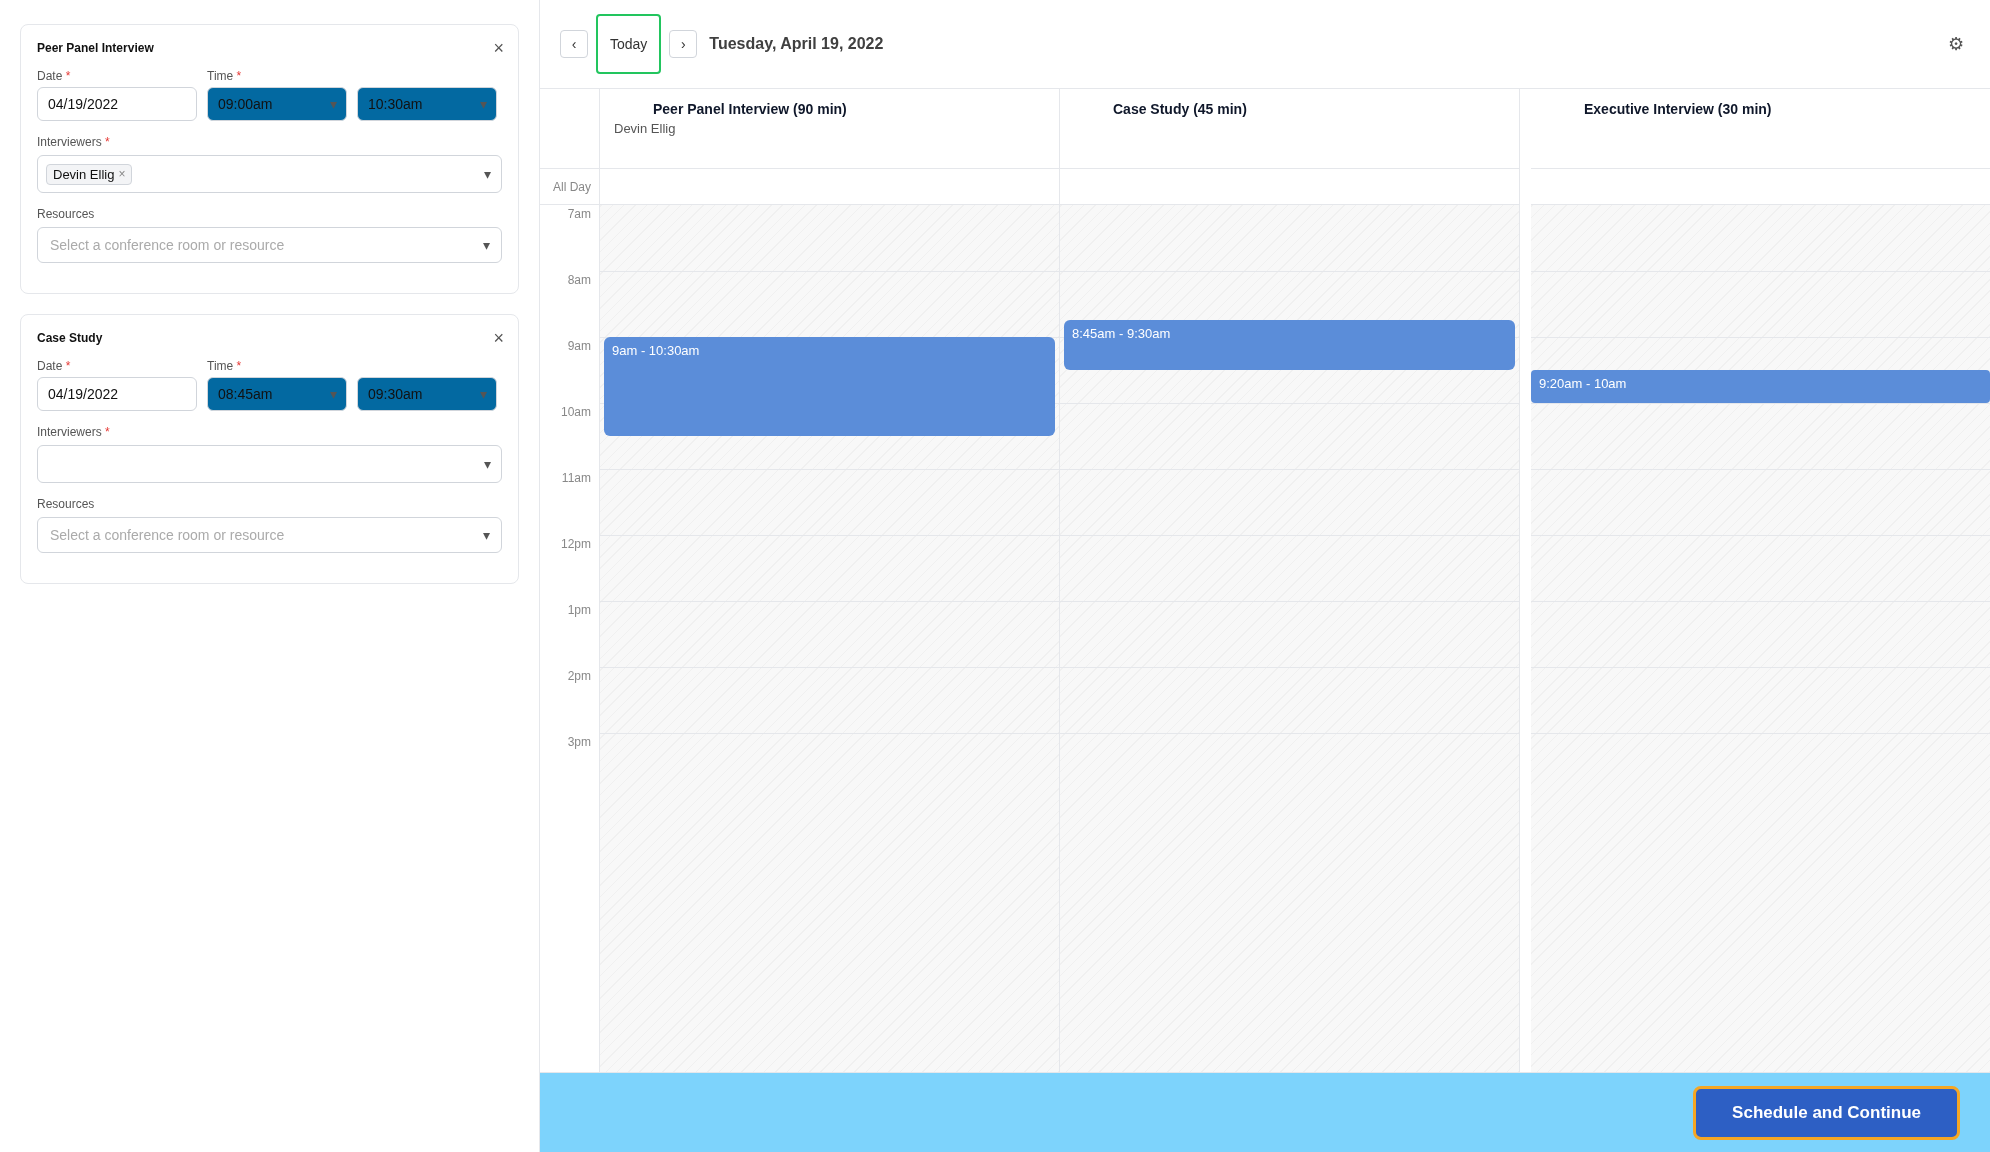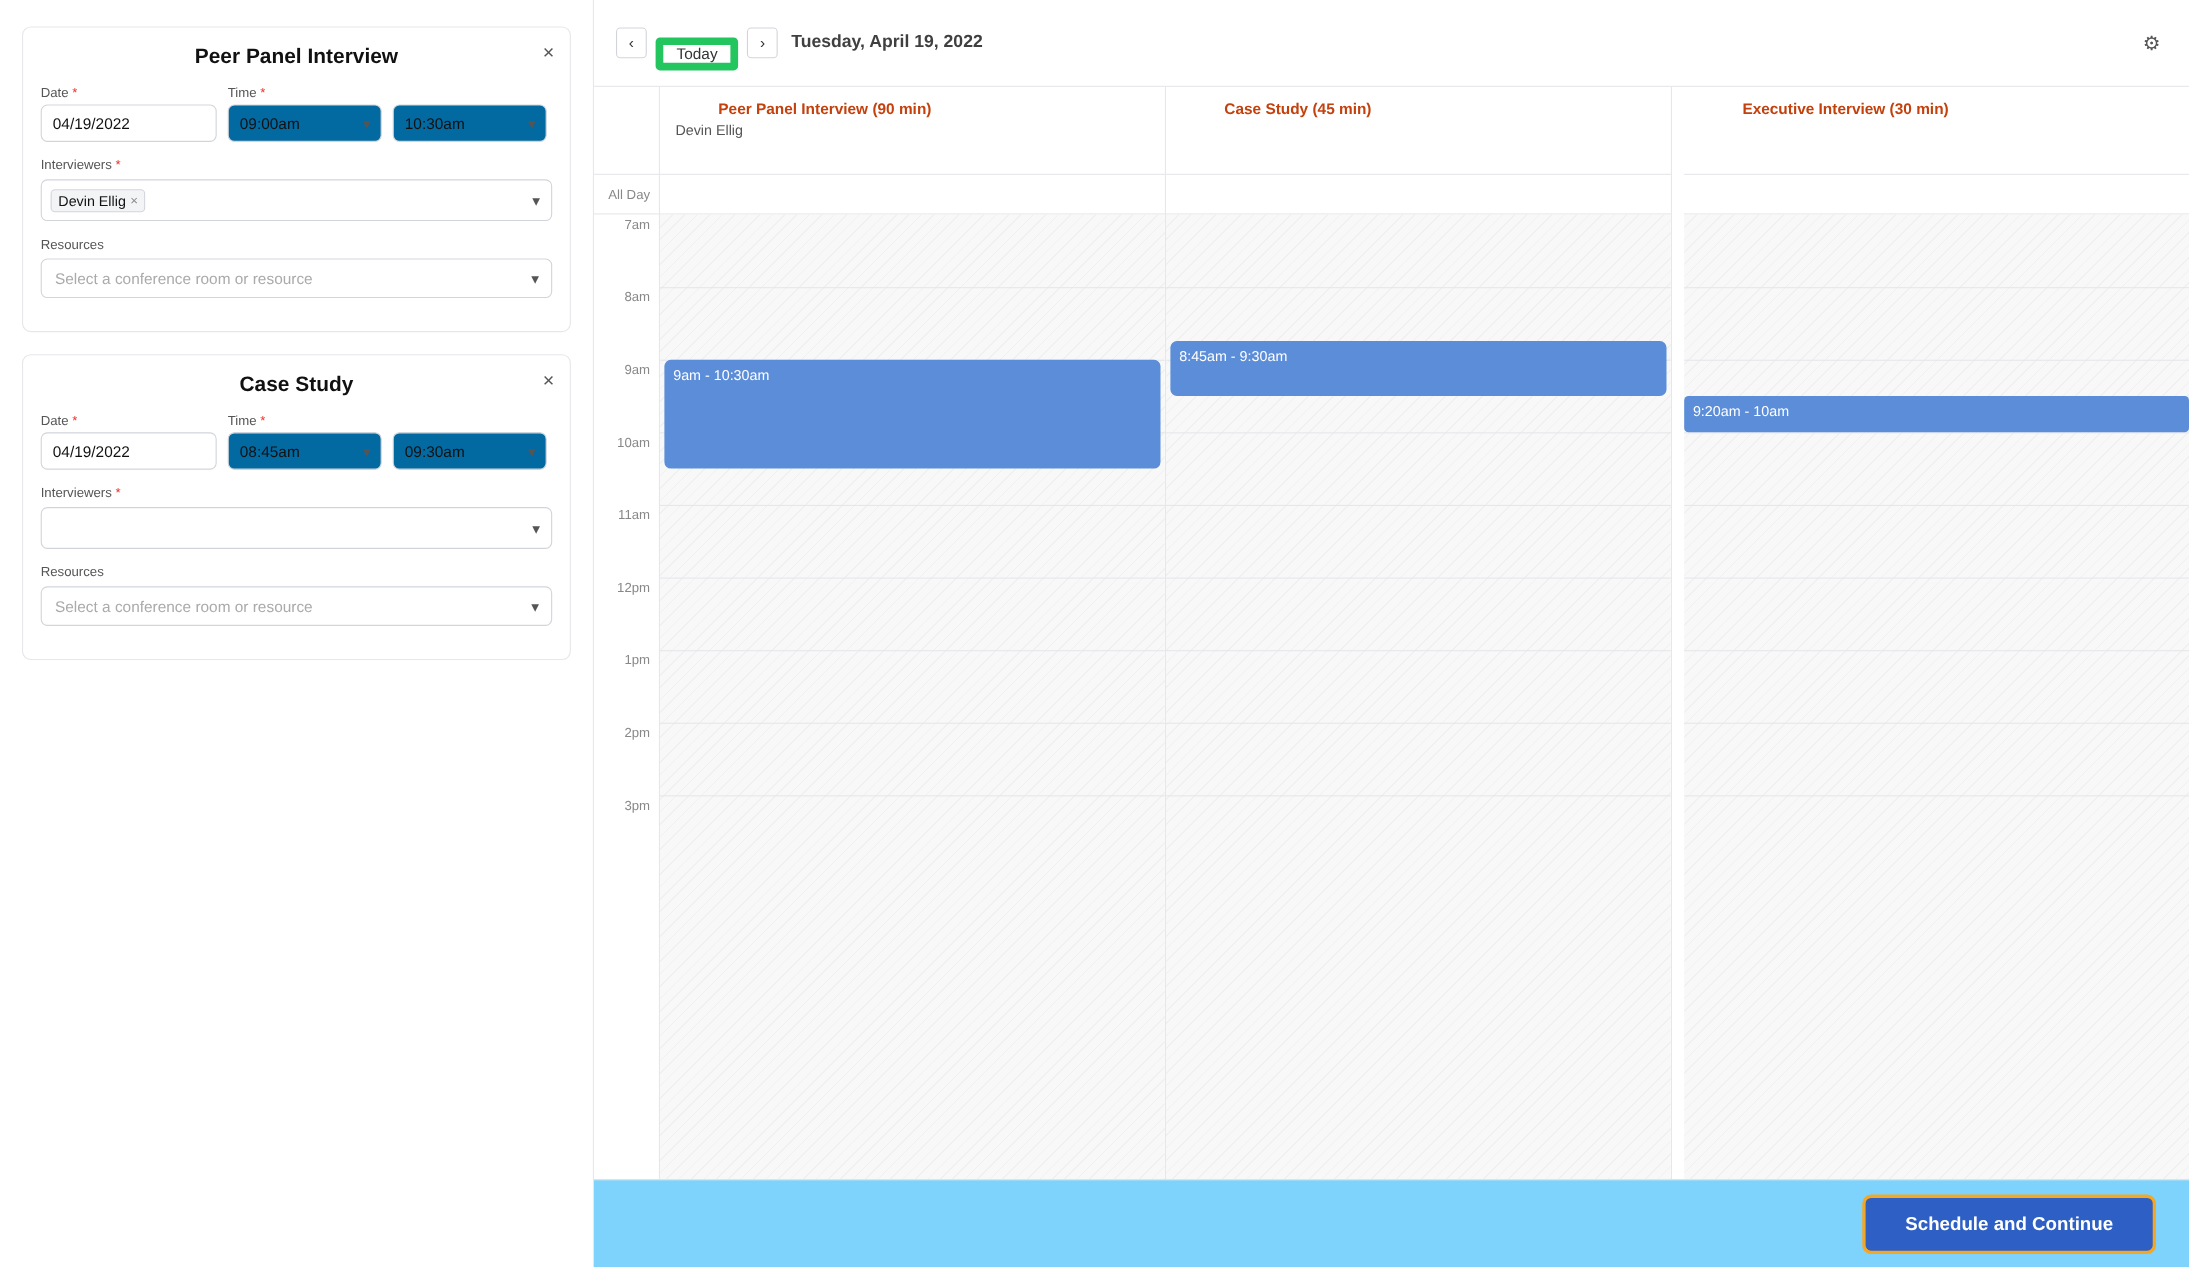--- a/index.html
+++ b/index.html
@@ -7,21 +7,21 @@
 
     .main-layout { display: flex; flex: 1; overflow: hidden; }
 
     
     .left-panel { width: 540px; min-width: 540px; padding: 24px 20px 80px 20px; overflow-y: auto; border-right: 1px solid #e5e7eb; background: #fff; position: relative; }
 
     .page-title { font-size: 22px; font-weight: 700; color: #111; margin-bottom: 24px; display: flex; align-items: center; gap: 10px; }
     .info-icon { width: 22px; height: 22px; border: 2px solid #555; border-radius: 50%; display: inline-flex; align-items: center; justify-content: center; font-size: 13px; color: #555; font-weight: 600; cursor: pointer; }
 
     .interview-card { border: 1px solid #e5e7eb; border-radius: 8px; padding: 16px; margin-bottom: 20px; background: #fff; position: relative; }
-    .interview-card-title { font-size: 19px; font-weight: 700; color: #111; margin-bottom: 14px; text-align: center; }
+    .interview-card-title { font-size: 12px; font-weight: 700; color: #111; margin-bottom: 14px; }
     .close-btn { position: absolute; top: 14px; right: 14px; background: none; border: none; font-size: 18px; color: #555; cursor: pointer; line-height: 1; }
 
     .field-row { display: flex; gap: 10px; margin-bottom: 14px; align-items: flex-end; }
     .field-group { display: flex; flex-direction: column; gap: 4px; }
     .field-group.date { flex: 0 0 160px; }
     .field-group.time { flex: 1; }
 
     .field-label { font-size: 12px; color: #555; font-weight: 500; }
     .field-label .required { color: #e53935; }
 
@@ -41,35 +41,35 @@
 
     .resources-select-wrapper { position: relative; }
     .resources-select { border: 1px solid #d1d5db; border-radius: 6px; padding: 9px 30px 9px 12px; font-size: 14px; color: #aaa; background: #fff; width: 100%; appearance: none; cursor: pointer; }
     .resources-select-wrapper::after { content: '▾'; position: absolute; right: 12px; top: 50%; transform: translateY(-50%); color: #555; pointer-events: none; font-size: 14px; }
 
     
     .right-panel { flex: 1; display: flex; flex-direction: column; overflow: hidden; background: #fff; }
 
     .calendar-header { display: flex; align-items: center; padding: 14px 20px; border-bottom: 1px solid #e5e7eb; gap: 8px; }
     .nav-btn { background: none; border: 1px solid #d1d5db; border-radius: 4px; width: 28px; height: 28px; display: flex; align-items: center; justify-content: center; cursor: pointer; font-size: 14px; color: #333; }
-    .today-btn { background: none; border: 7px solid #22c55e; border-radius: 4px; padding: 0 12px; cursor: pointer; font-size: 14px; color: #333; margin-top: 20px; }
+    .today-btn { background: none; border: 2px solid #22c55e; border-radius: 4px; padding: 20px 12px; cursor: pointer; font-size: 14px; color: #333; }
     .calendar-date-label { font-size: 16px; font-weight: 600; color: #404040; margin-left: 4px; flex: 1; }
     .gear-icon { width: 28px; height: 28px; display: flex; align-items: center; justify-content: center; cursor: pointer; color: #555; font-size: 18px; }
 
     .calendar-body { flex: 1; display: flex; overflow: hidden; }
 
     .time-column { width: 60px; min-width: 60px; border-right: 1px solid #e5e7eb; background: #fff; display: flex; flex-direction: column; }
     .time-col-header { height: 80px; border-bottom: 1px solid #e5e7eb; }
     .time-allday { height: 36px; border-bottom: 1px solid #e5e7eb; display: flex; align-items: center; justify-content: flex-end; padding-right: 8px; font-size: 12px; color: #888; }
     .time-slots { flex: 1; overflow: hidden; position: relative; }
     .time-slot-label { height: 66px; display: flex; align-items: flex-start; justify-content: flex-end; padding-right: 8px; padding-top: 2px; font-size: 12px; color: #888; }
     .calendar-columns { display: flex; flex: 1; overflow: hidden; }
     .interview-column { flex: 1; border-right: 1px solid #e5e7eb; display: flex; flex-direction: column; }
     .col-header { height: 80px; border-bottom: 1px solid #e5e7eb; padding: 12px 14px; display: flex; flex-direction: column; justify-content: flex-start; }
-    .col-title { font-size: 14px; font-weight: 700; color: #c2410c; padding-left: 39px; }
+    .col-title { font-size: 14px; font-weight: 700; color: #0f172a; padding-left: 39px; }
     .col-subtitle { font-size: 13px; color: #555; margin-top: 4px; }
 
     .allday-row { height: 36px; border-bottom: 1px solid #e5e7eb; }
     .col-body { flex: 1; position: relative; overflow: hidden; }
 
     
     .col-body-inner { position: absolute; inset: 0; background: repeating-linear-gradient(
       -45deg, #f0f0f0 0px, #f0f0f0 1px, #f8f8f8 1px, #f8f8f8 8px
     ); }
 

